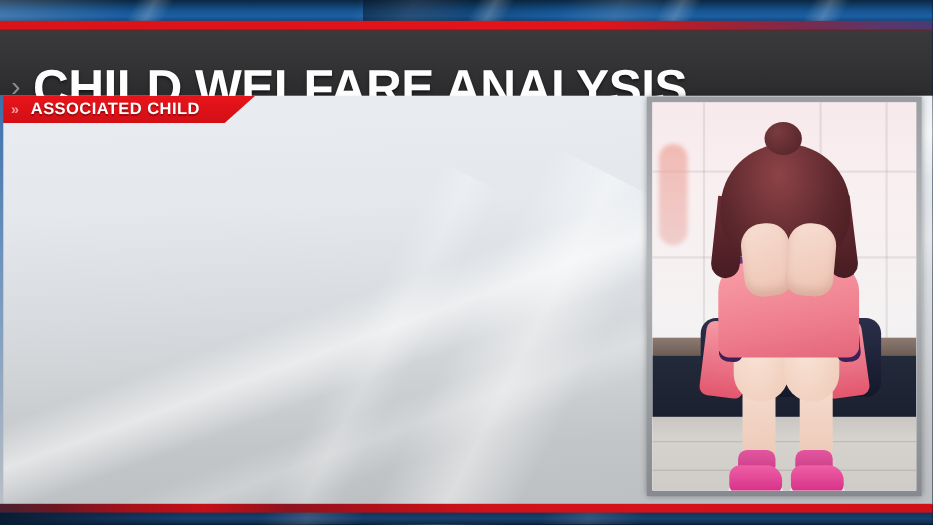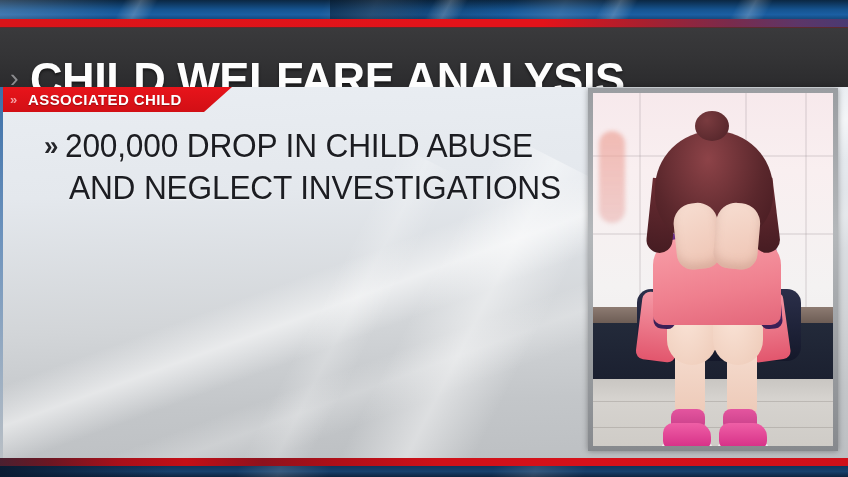--- a/index.html
+++ b/index.html
@@ -284,24 +284,20 @@
   <div class="panel-left-edge"></div>
 
   <div class="source-banner">
     <span class="source-chev">»</span>
     <span class="source-label">ASSOCIATED CHILD</span>
   </div>
 
   <div class="bullets">
 
 
-    <div class="bullet">
-      <div class="bullet-line"><span class="bullet-mark">»</span><span>200,000 DROP IN CHILD ABUSE</span></div>
-      <div class="bullet-line" style="padding-left:26px"><span>AND NEGLECT INVESTIGATIONS</span></div>
-    </div>
 
   </div>
 
   <div class="photo-frame">
     <div class="photo-inner">
       <div class="wall"></div>
       <div class="grout" style="left:0;right:0;top:62px;height:2px"></div>
       <div class="grout" style="left:0;right:0;top:140px;height:2px"></div>
       <div class="grout" style="top:0;height:214px;left:46px;width:2px"></div>
       <div class="grout" style="top:0;height:214px;left:152px;width:2px"></div>

